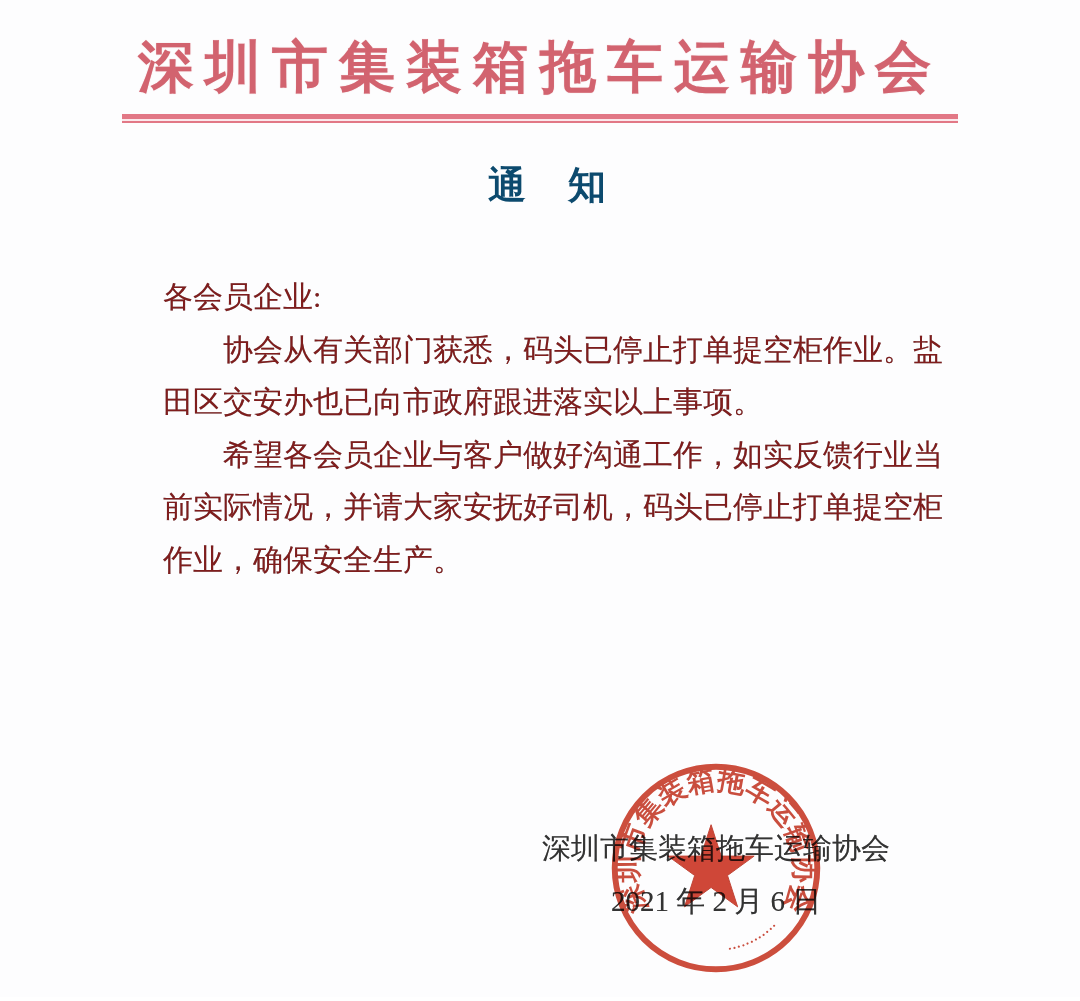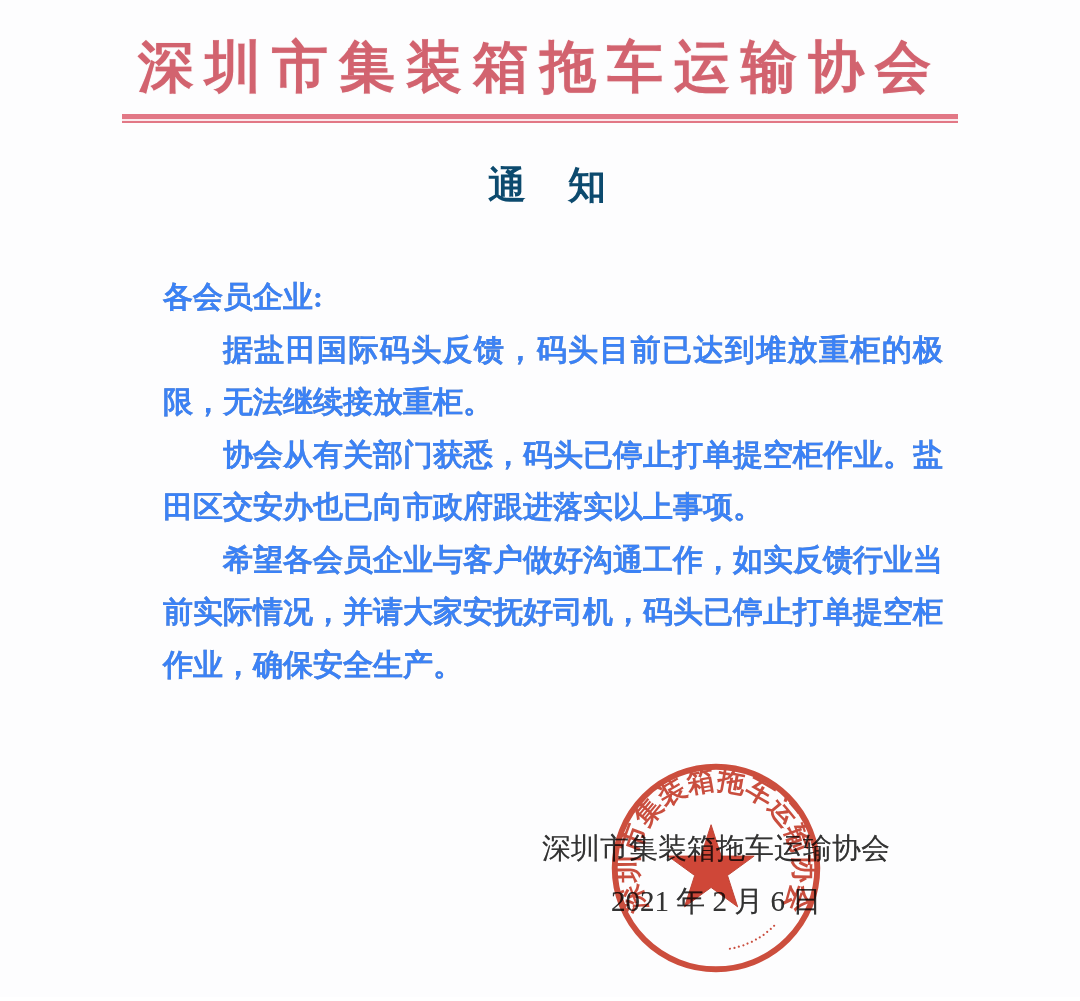--- a/index.html
+++ b/index.html
@@ -29,24 +29,23 @@
   .notice-title {
     position:absolute; top:152px; left:0; width:100%;
     margin:8px; text-align:center;
     font-size:38px; font-weight:600;
     color:#0c4a6e;
     letter-spacing:2px;
   }
   .body-text {
     position:absolute; top:271px; left:163px; width:780px;
     font-size:30px; line-height:52.5px;
-    color:#3b82f6;
+    color:#7f1d1d;
     text-align:justify;
     text-shadow:0 0 .6px rgba(58,58,58,.5);
-    font-weight:bold;
   }
   .body-text p { margin:0; }
   .body-text p.indent { text-indent:2em; }
   .signature-block {
     position:absolute; top:822px; right:190px;
     text-align:center;
     font-size:29px; line-height:53px;
     color:#333333;
     text-shadow:0 0 .6px rgba(51,51,51,.5);
     white-space:nowrap;
@@ -70,21 +69,20 @@
 <div class="page">
 
   <h1 class="letterhead-title">深圳市集装箱拖车运输协会</h1>
 
   <div class="redline"></div>
 
   <h2 class="notice-title">通　知</h2>
 
   <div class="body-text">
     <p>各会员企业:</p>
-    <p class="indent">据盐田国际码头反馈，码头目前已达到堆放重柜的极限，无法继续接放重柜。</p>
     <p class="indent">协会从有关部门获悉，码头已停止打单提空柜作业。盐田区交安办也已向市政府跟进落实以上事项。</p>
     <p class="indent">希望各会员企业与客户做好沟通工作，如实反馈行业当前实际情况，并请大家安抚好司机，码头已停止打单提空柜作业，确保安全生产。</p>
   </div>
 
   <div class="signature-block">
     <div>深圳市集装箱拖车运输协会</div>
     <div>2021 年 2 月 6 日</div>
   </div>
 
   <svg class="seal" viewBox="0 0 240 240" aria-hidden="true">

